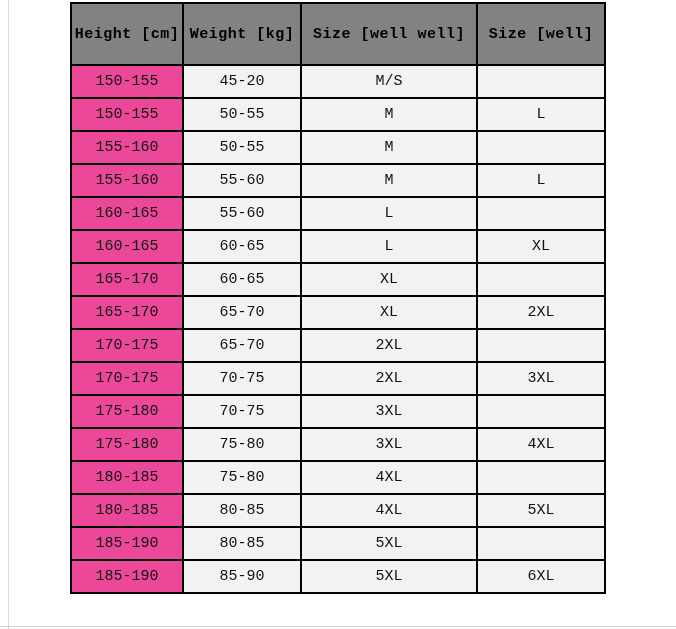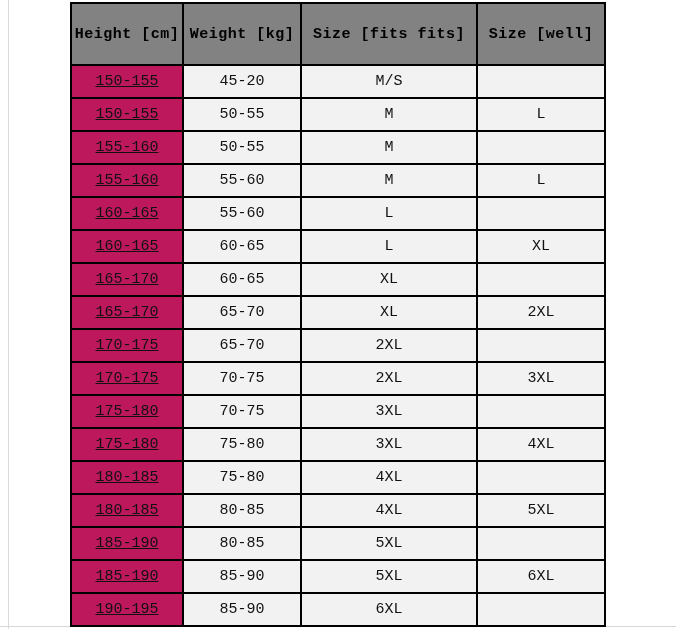--- a/index.html
+++ b/index.html
@@ -58,22 +58,21 @@
     letter-spacing: 0.5px;
     color: #000000;
   }
   table.size-table td {
     height: 33px;
     background: #f2f2f2;
     font-size: 15px;
     font-weight: normal;
   }
   table.size-table td.height-col {
-    background: #be185d;
-    text-decoration: underline;
+    background: #ec4899;
   }
   col.c1 { width: 112px; }
   col.c2 { width: 118px; }
   col.c3 { width: 176px; }
   col.c4 { width: 128px; }
 </style>
 </head>
 <body>
 
 <div class="canvas">
@@ -85,21 +84,21 @@
       <colgroup>
         <col class="c1">
           <col class="c2">
           <col class="c3">
           <col class="c4">
       </colgroup>
       <thead>
         <tr>
             <th>Height [cm]</th>
             <th>Weight [kg]</th>
-            <th>Size [fits fits]</th>
+            <th>Size [well well]</th>
             <th>Size [well]</th>
           </tr>
       </thead>
       <tbody>
           <tr>
             <td class="height-col">150-155</td>
             <td>45-20</td>
             <td>M/S</td>
             <td></td>
           </tr>
@@ -185,23 +184,17 @@
             <td class="height-col">185-190</td>
             <td>80-85</td>
             <td>5XL</td>
             <td></td>
           </tr>
           <tr>
             <td class="height-col">185-190</td>
             <td>85-90</td>
             <td>5XL</td>
             <td>6XL</td>
-          </tr>
-          <tr>
-            <td class="height-col">190-195</td>
-            <td>85-90</td>
-            <td>6XL</td>
-            <td></td>
           </tr>
         </tbody>
     </table>
   </div>
 </div>
 
 </body></html>

